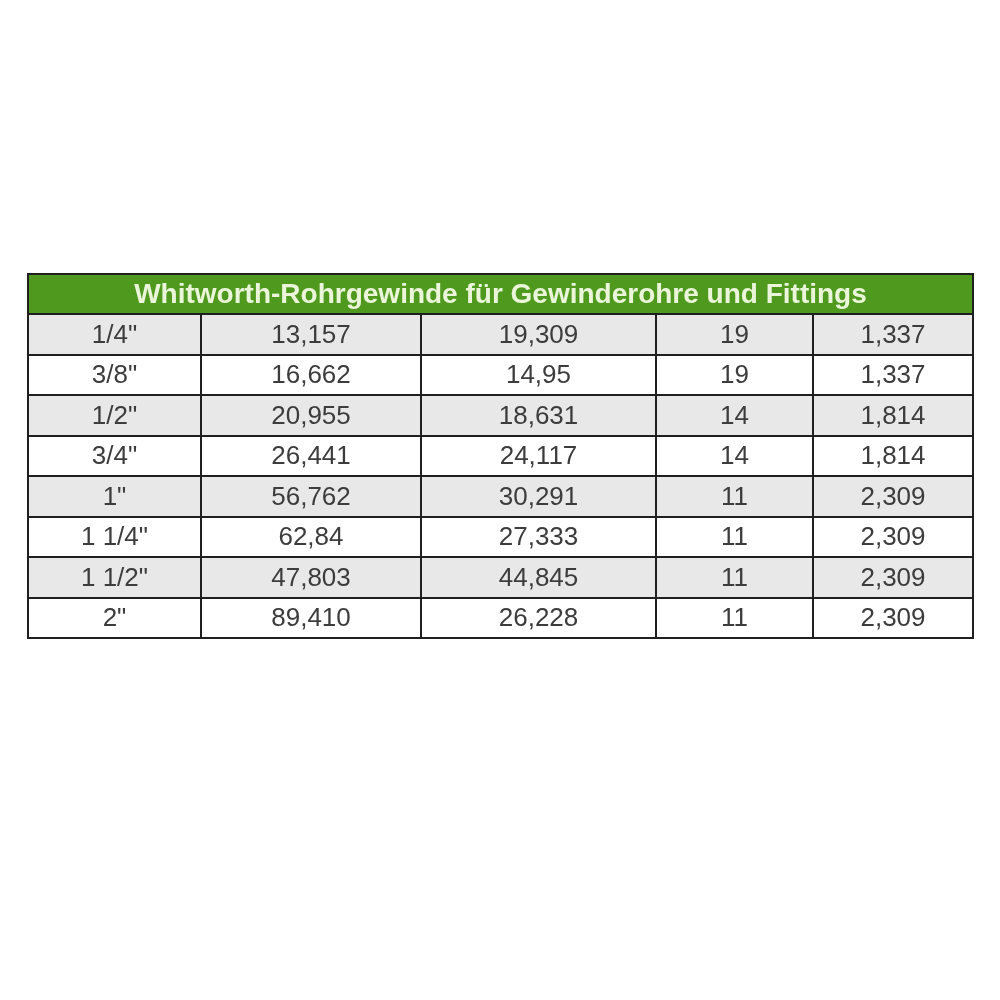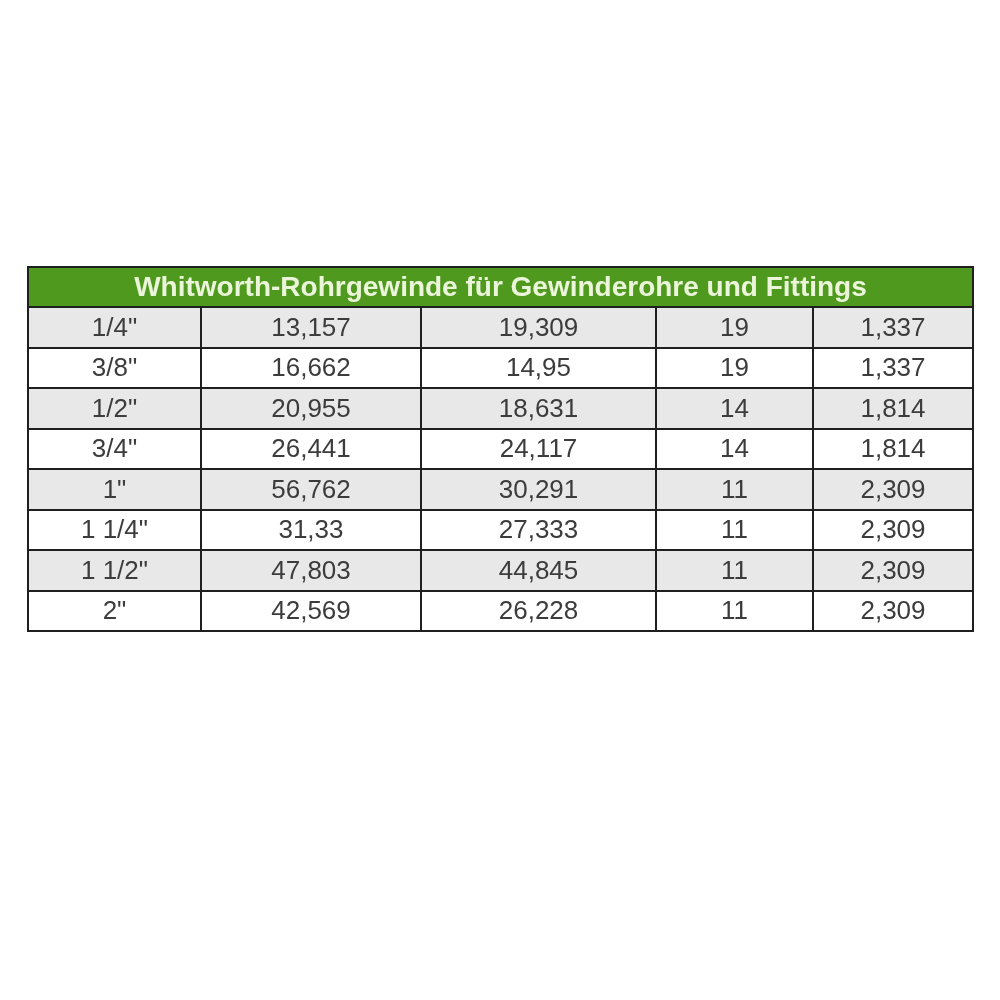--- a/index.html
+++ b/index.html
@@ -11,21 +11,21 @@
     position: relative;
     width: 1000px;
     height: 1000px;
     background: #ffffff;
     font-family: "Liberation Sans", sans-serif;
     overflow: hidden;
   }
   table.thread-table {
     position: absolute;
     left: 27px;
-    top: 266px;
+    top: 273px;
     width: 945px;
     border-collapse: collapse;
     table-layout: fixed;
   }
   table.thread-table th,
   table.thread-table td {
     border: 2px solid #1f1f1f;
     text-align: center;
     vertical-align: middle;
     padding: 0;
@@ -105,34 +105,34 @@
       </tr>
       <tr class="alt">
         <td>1"</td>
         <td>56,762</td>
         <td>30,291</td>
         <td>11</td>
         <td>2,309</td>
       </tr>
       <tr>
         <td>1 1/4"</td>
-        <td>31,33</td>
+        <td>62,84</td>
         <td>27,333</td>
         <td>11</td>
         <td>2,309</td>
       </tr>
       <tr class="alt">
         <td>1 1/2"</td>
         <td>47,803</td>
         <td>44,845</td>
         <td>11</td>
         <td>2,309</td>
       </tr>
       <tr>
         <td>2"</td>
-        <td>42,569</td>
+        <td>89,410</td>
         <td>26,228</td>
         <td>11</td>
         <td>2,309</td>
       </tr>
     </tbody>
   </table>
 </div>
 
 </body></html>

